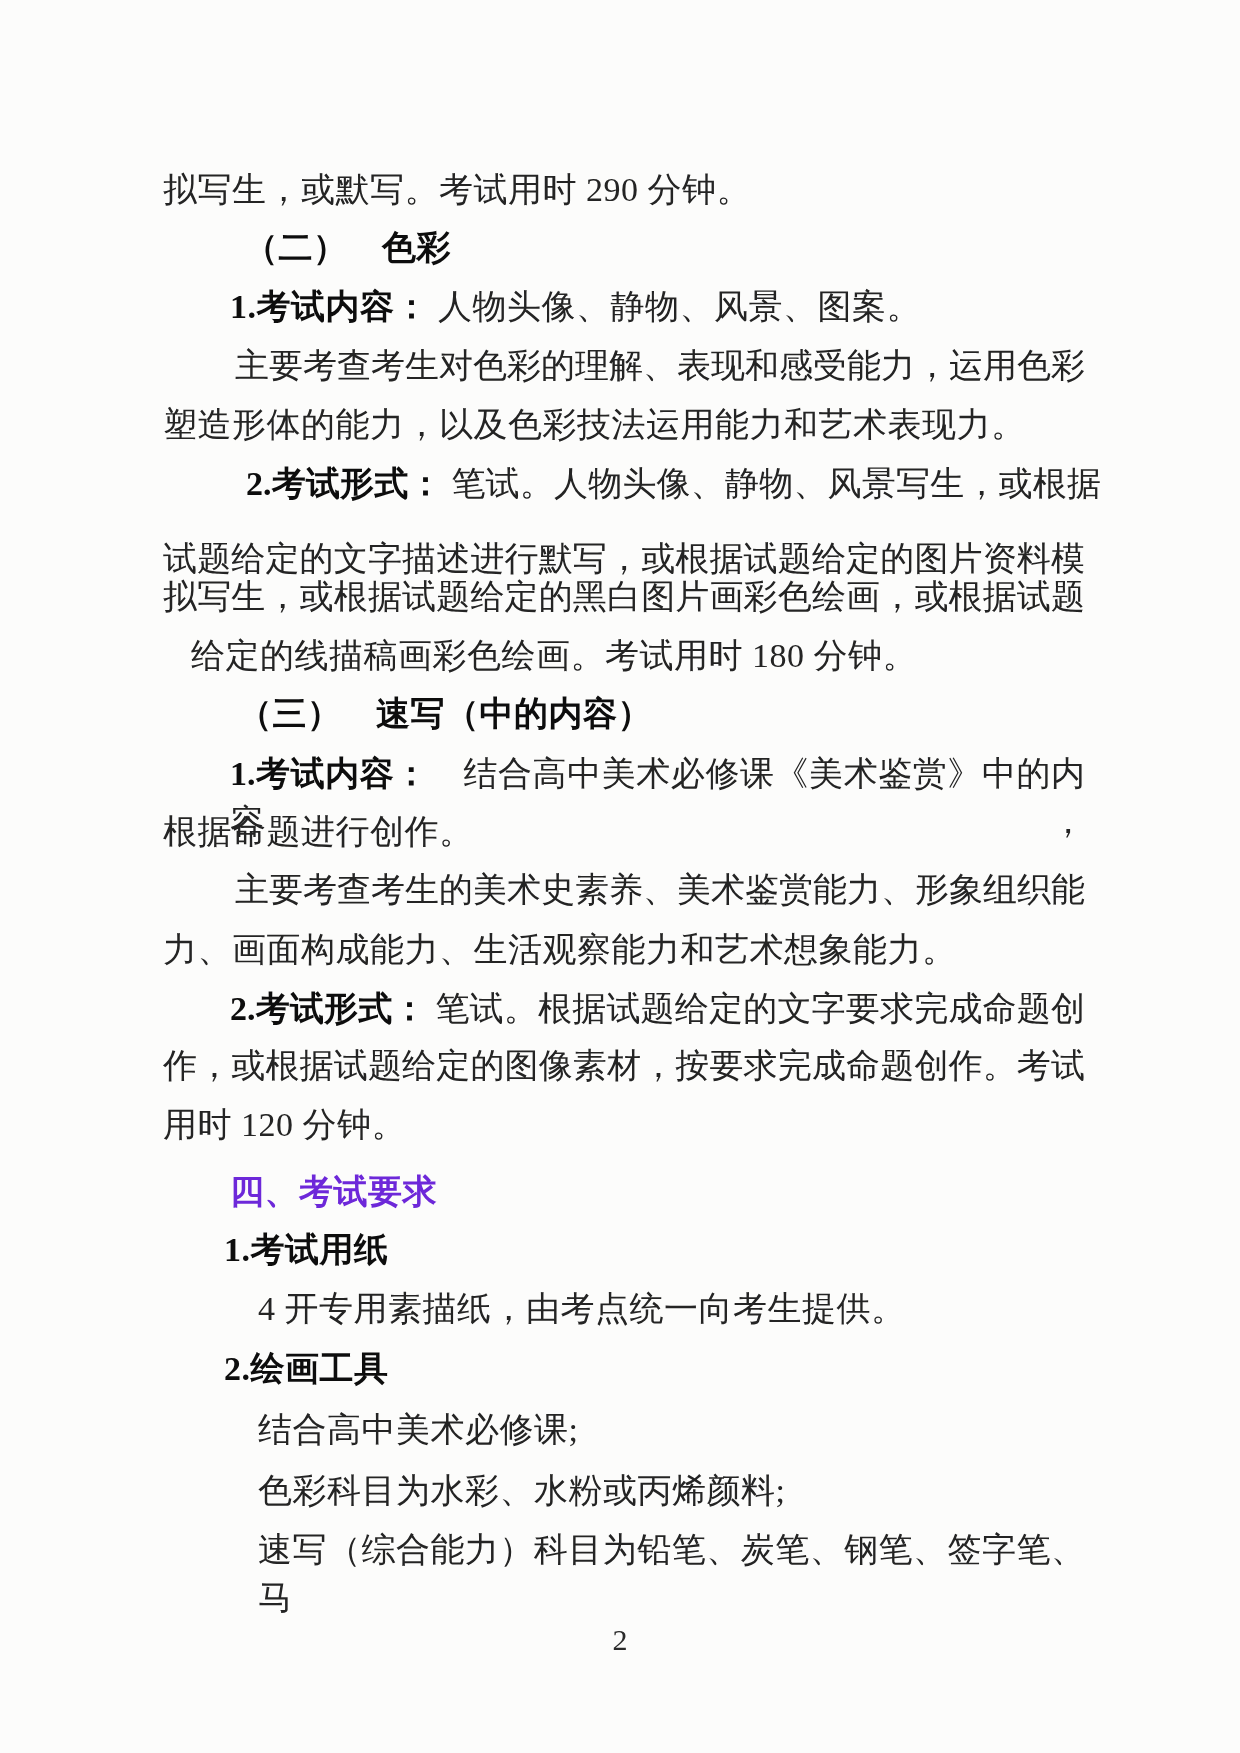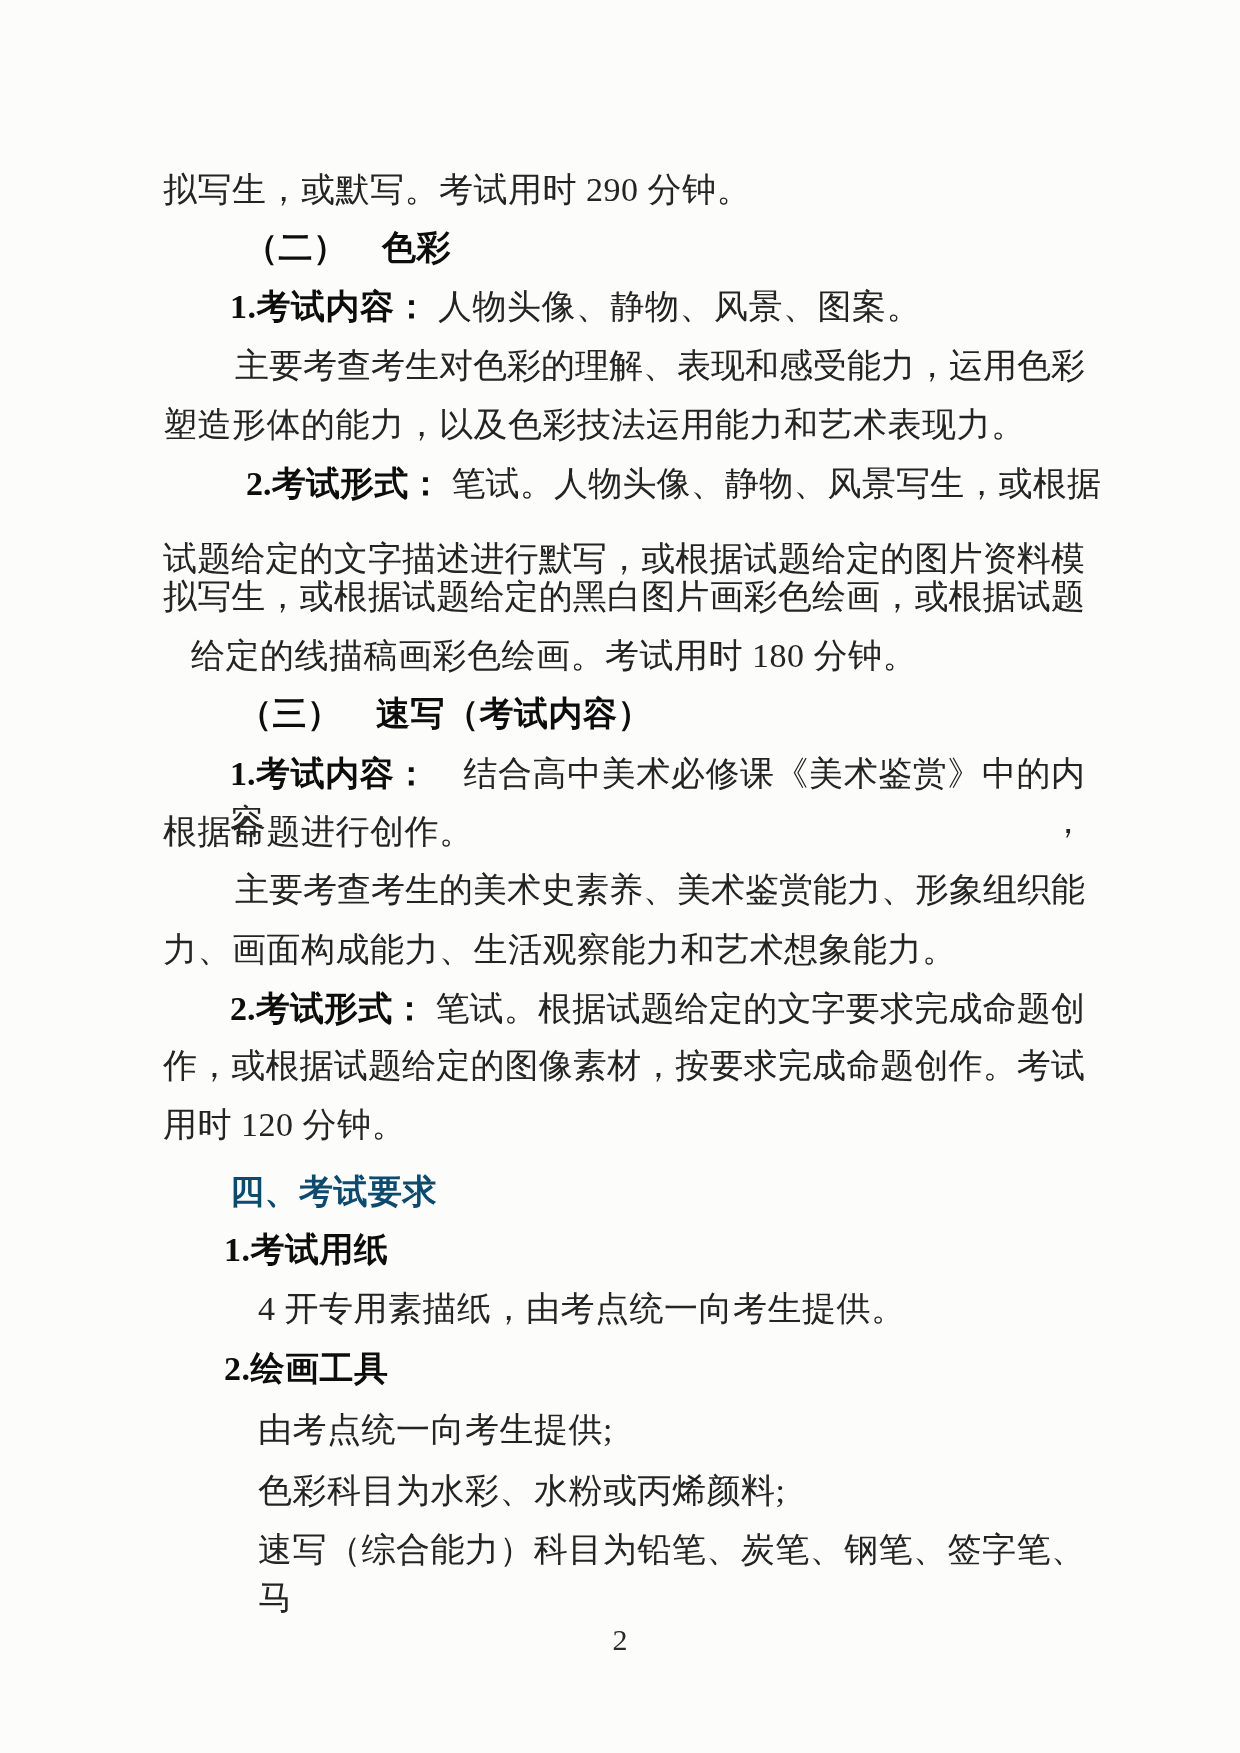--- a/index.html
+++ b/index.html
@@ -40,21 +40,21 @@
     color: #242424;
   }
   .seg-bold {
     font-family: "Liberation Serif", "DejaVu Serif", serif;
     font-weight: 700;
     color: #0d0d0d;
   }
   .seg-hei {
     font-family: Liberation Serif, serif;
     font-weight: 900;
-    color: #0c4a6e;
+    color: #6d28d9;
   }
   .page-number {
     position: absolute;
     left: 0;
     width: 1240px;
     text-align: center;
     top: 1620px;
     font-size: 30px;
     line-height: 40px;
     color: #2a2a2a;
@@ -68,30 +68,30 @@
   <div>
       <div class="line" style="left: 163px; top: 166px;"><span class="seg-body">拟写生，或默写。考试用时 290 分钟。</span></div>
       <div class="line" style="left: 244px; top: 224px;"><span class="seg-bold">（二）　色彩</span></div>
       <div class="line" style="left: 230px; top: 283px;"><span class="seg-bold">1.考试内容：</span><span class="seg-body"> 人物头像、静物、风景、图案。</span></div>
       <div class="line justified" style="left: 235px; top: 342px; width: 850px;"><span class="seg-body">主要考查考生对色彩的理解、表现和感受能力，运用色彩</span></div>
       <div class="line" style="left: 163px; top: 401px;"><span class="seg-body">塑造形体的能力，以及色彩技法运用能力和艺术表现力。</span></div>
       <div class="line justified" style="left: 230px; top: 460px; width: 855px; margin-left: 16px;"><span class="seg-bold">2.考试形式：</span><span class="seg-body"> 笔试。人物头像、静物、风景写生，或根据</span></div>
       <div class="line justified" style="left: 163px; top: 519px; width: 922px; margin-top: 16px;"><span class="seg-body">试题给定的文字描述进行默写，或根据试题给定的图片资料模</span></div>
       <div class="line justified" style="left: 163px; top: 573px; width: 922px;"><span class="seg-body">拟写生，或根据试题给定的黑白图片画彩色绘画，或根据试题</span></div>
       <div class="line" style="left: 163px; top: 632px; margin-left: 28px;"><span class="seg-body">给定的线描稿画彩色绘画。考试用时 180 分钟。</span></div>
-      <div class="line" style="left: 238px; top: 690px;"><span class="seg-bold">（三）　速写（考试内容）</span></div>
+      <div class="line" style="left: 238px; top: 690px;"><span class="seg-bold">（三）　速写（中的内容）</span></div>
       <div class="line justified" style="left: 230px; top: 750px; width: 855px;"><span class="seg-bold">1.考试内容：</span><span class="seg-body">　结合高中美术必修课《美术鉴赏》中的内容，</span></div>
       <div class="line" style="left: 163px; top: 808px;"><span class="seg-body">根据命题进行创作。</span></div>
       <div class="line justified" style="left: 235px; top: 866px; width: 850px;"><span class="seg-body">主要考查考生的美术史素养、美术鉴赏能力、形象组织能</span></div>
       <div class="line" style="left: 163px; top: 926px;"><span class="seg-body">力、画面构成能力、生活观察能力和艺术想象能力。</span></div>
       <div class="line justified" style="left: 230px; top: 985px; width: 855px;"><span class="seg-bold">2.考试形式：</span><span class="seg-body"> 笔试。根据试题给定的文字要求完成命题创</span></div>
       <div class="line justified" style="left: 163px; top: 1042px; width: 922px;"><span class="seg-body">作，或根据试题给定的图像素材，按要求完成命题创作。考试</span></div>
       <div class="line" style="left: 163px; top: 1101px;"><span class="seg-body">用时 120 分钟。</span></div>
       <div class="line" style="left: 230px; top: 1168px;"><span class="seg-hei">四、考试要求</span></div>
       <div class="line" style="left: 224px; top: 1226px;"><span class="seg-bold">1.考试用纸</span></div>
       <div class="line" style="left: 258px; top: 1285px;"><span class="seg-body">4 开专用素描纸，由考点统一向考生提供。</span></div>
       <div class="line" style="left: 224px; top: 1345px;"><span class="seg-bold">2.绘画工具</span></div>
-      <div class="line" style="left: 258px; top: 1406px;"><span class="seg-body">由考点统一向考生提供;</span></div>
+      <div class="line" style="left: 258px; top: 1406px;"><span class="seg-body">结合高中美术必修课;</span></div>
       <div class="line" style="left: 258px; top: 1467px;"><span class="seg-body">色彩科目为水彩、水粉或丙烯颜料;</span></div>
       <div class="line justified" style="left: 258px; top: 1526px; width: 827px;"><span class="seg-body">速写（综合能力）科目为铅笔、炭笔、钢笔、签字笔、马</span></div>
     </div>
   <div class="page-number">2</div>
 </div>
 
 </body></html>

